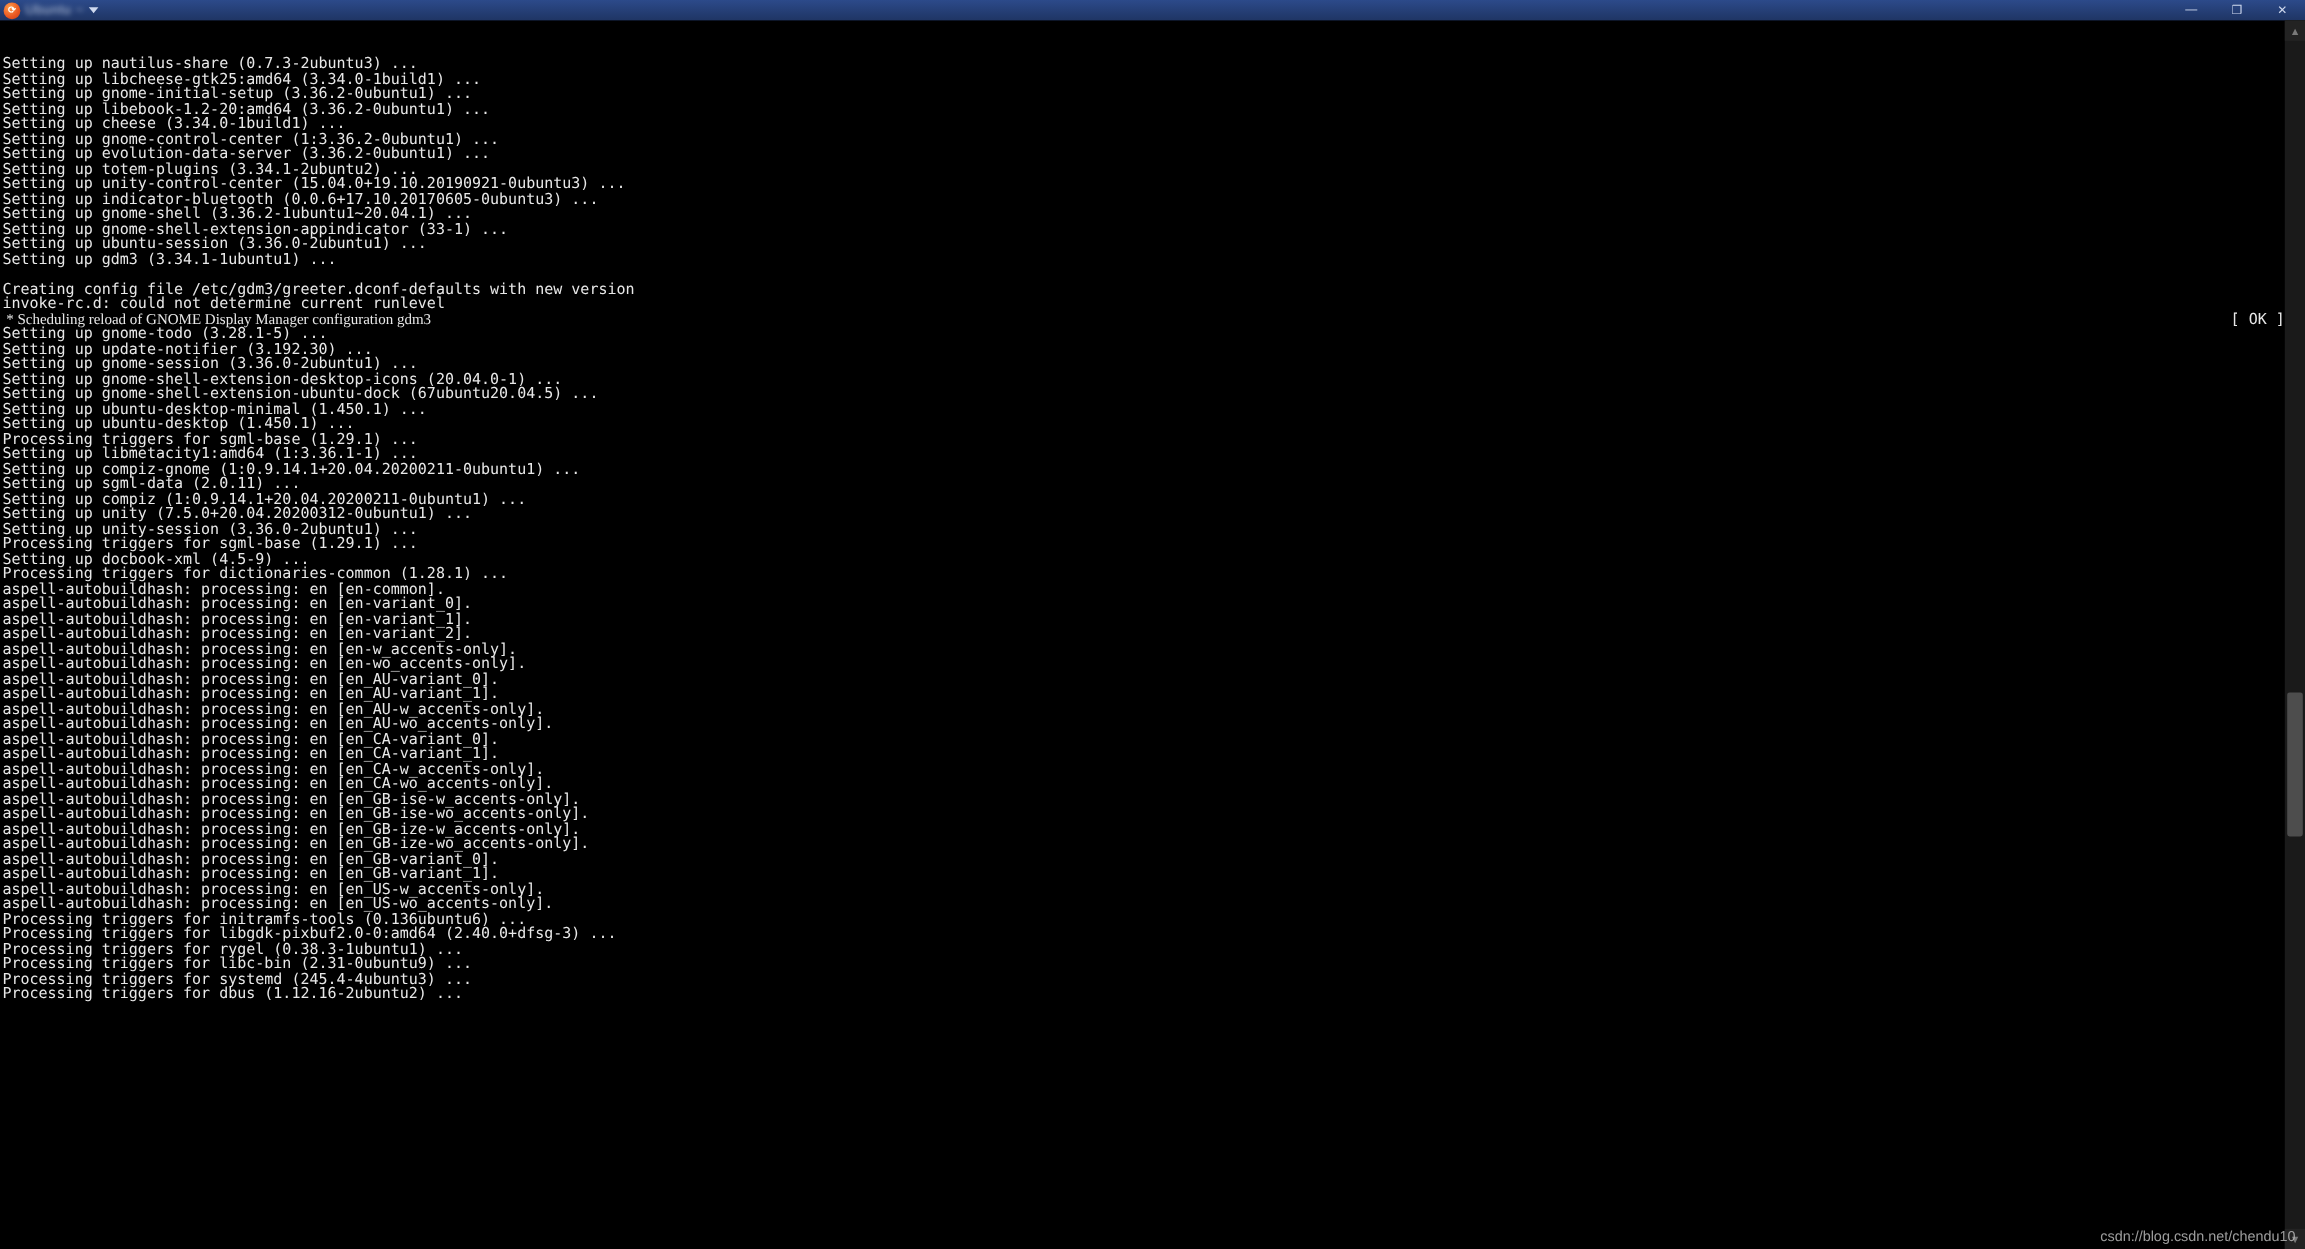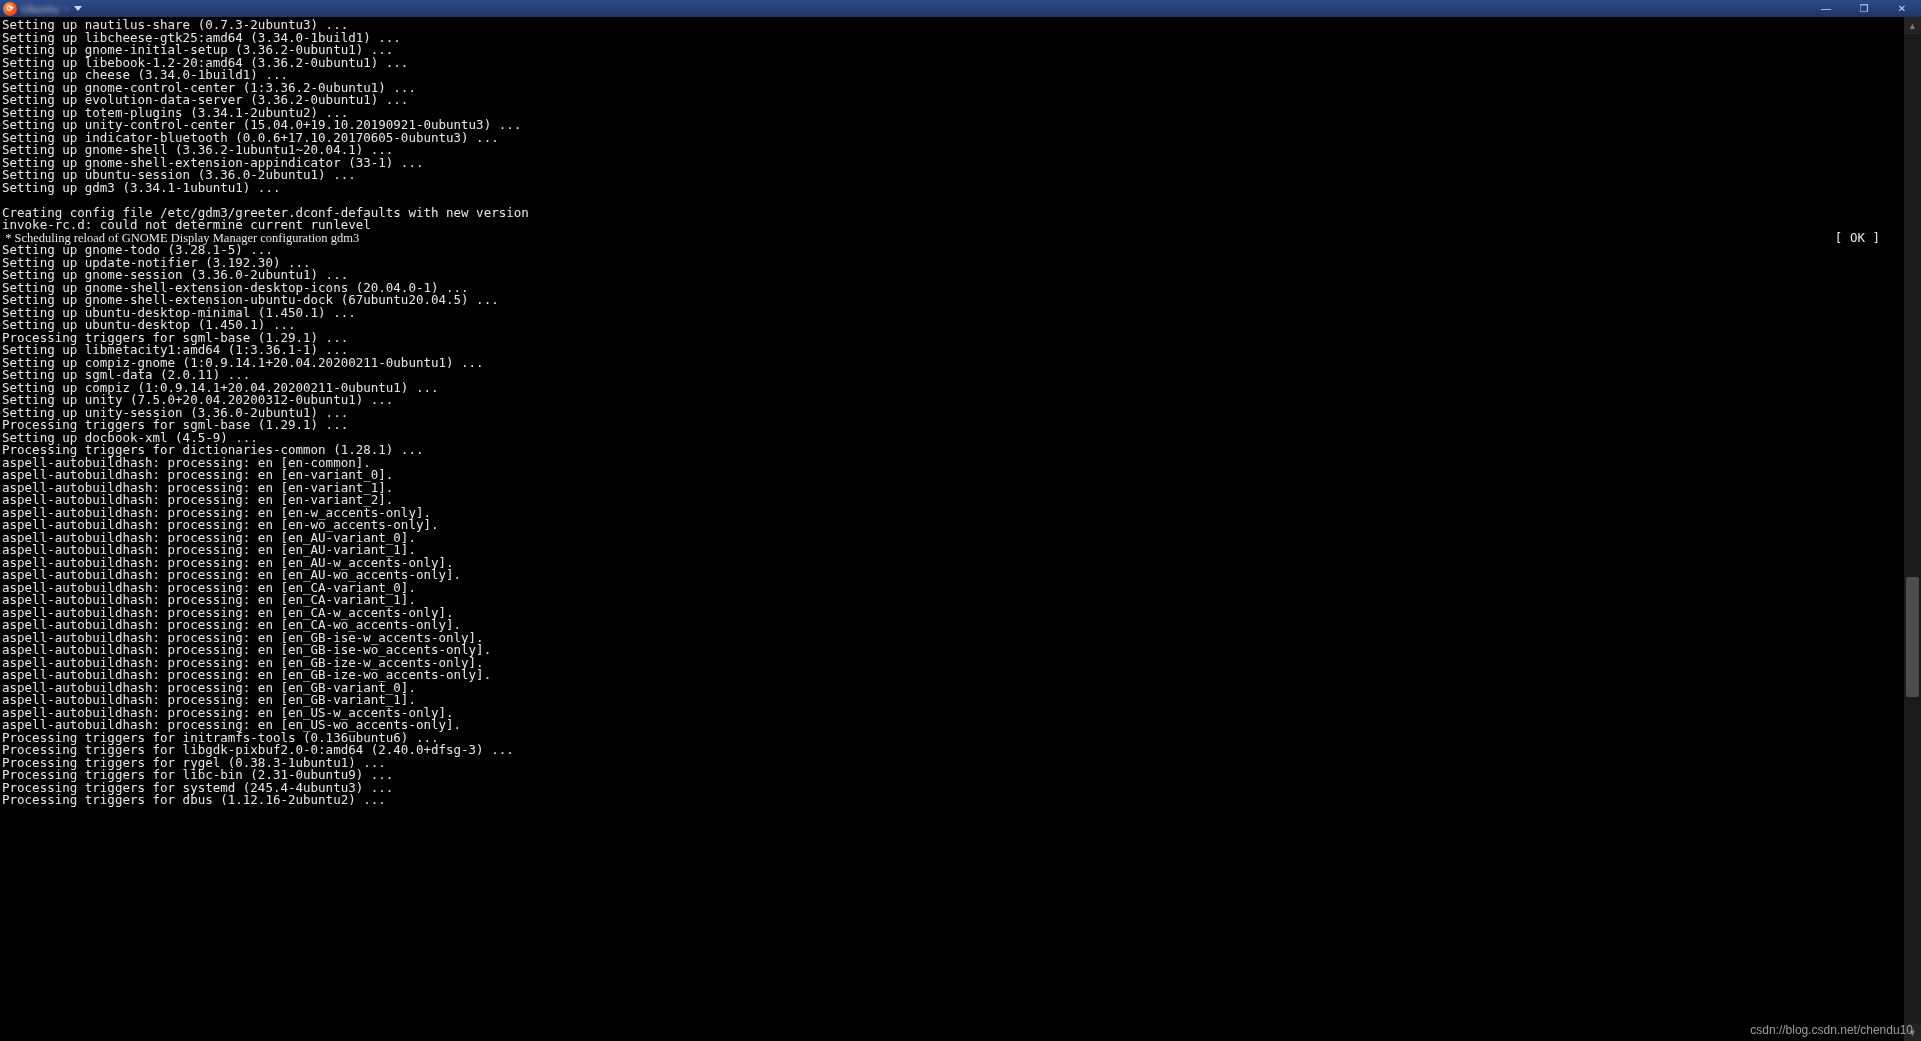--- a/index.html
+++ b/index.html
@@ -51,26 +51,27 @@
     flex:1;
     background:#000;
     color:#e8e8e8;
     font-family: "Consolas","DejaVu Sans Mono","Courier New",monospace;
     font-size: 12.5px;
     line-height: 12.5px;
     white-space: pre;
     overflow:hidden;
     padding: 2px 0 0 2px;
     letter-spacing: 0px;
+    margin-top: 28px;
   }
   .terminal .line { display:block; height:12.5px; }
   .terminal .ok-line { display:flex; }
   .terminal .ok-line .ok-left { flex:0 0 auto;font-family:Liberation Serif, serif; }
   .terminal .ok-line .ok-space { flex:1; }
-  .terminal .ok-line .ok-right { flex:0 0 auto; padding-right: 24px; }
+  .terminal .ok-line .ok-right { flex:0 0 auto; }
 
   .scrollbar {
     width:17px;background:#1a1a1a;position:relative;
   }
   .scrollbar .scroll-arrow {
     position:absolute;left:0;right:0;height:17px;
     display:flex;align-items:center;justify-content:center;
     color:#7a7a7a;font-size:9px;
     background:#232323;
   }

